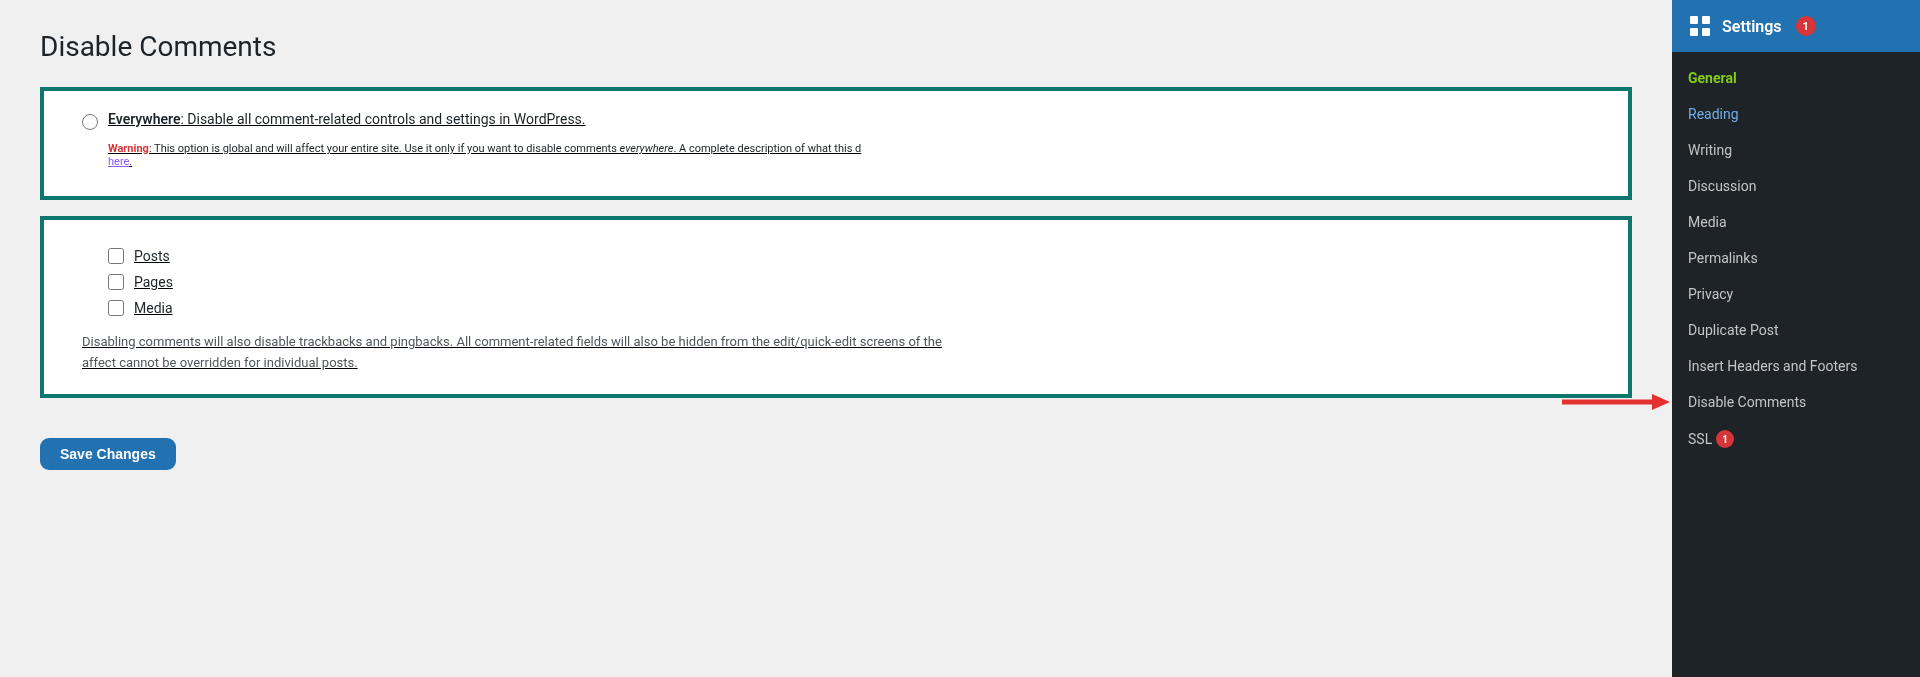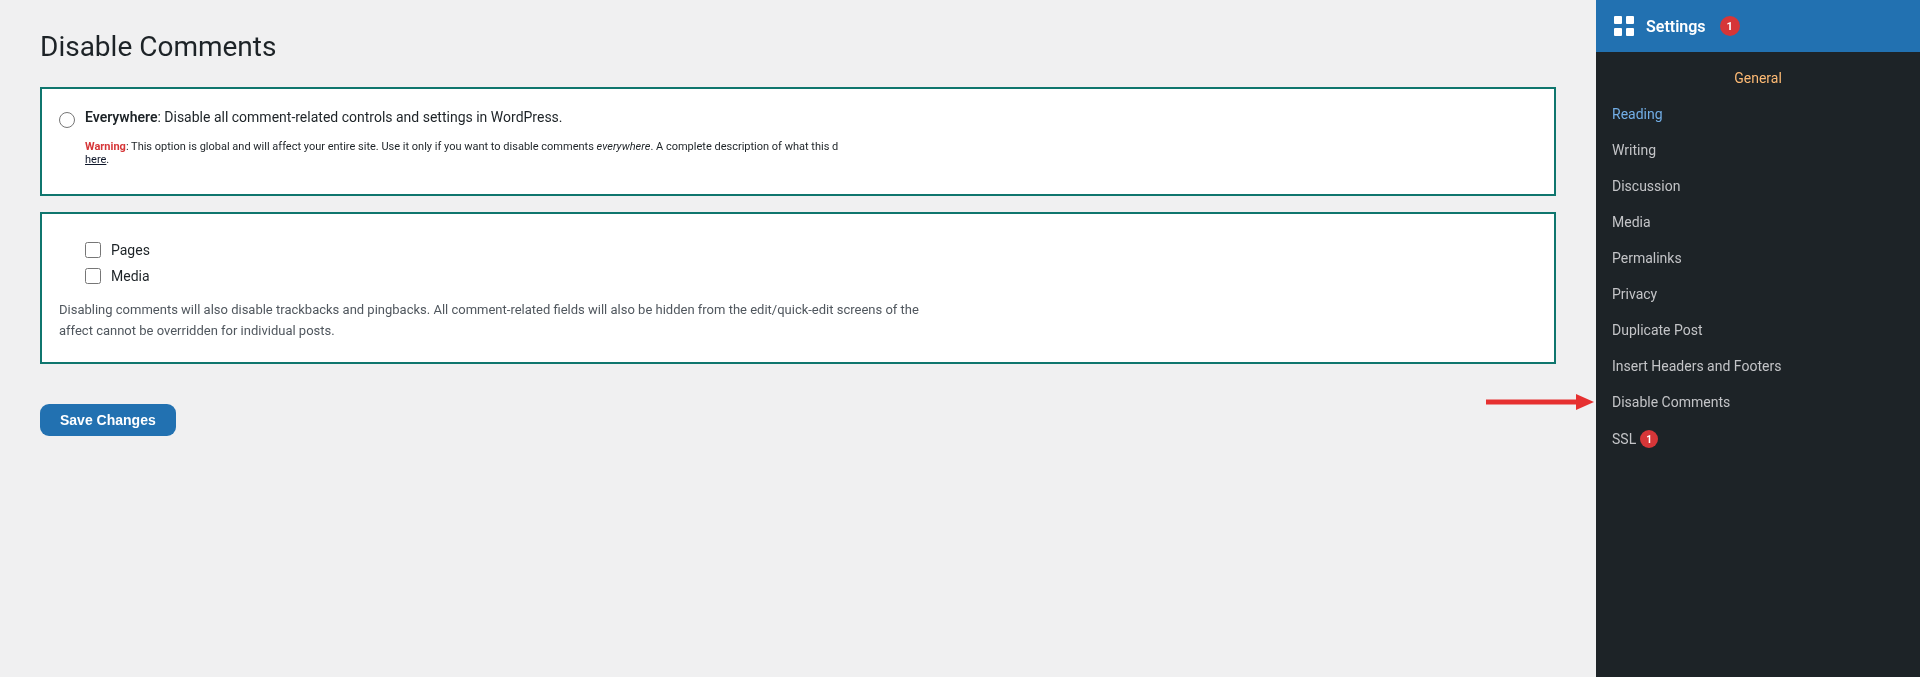--- a/index.html
+++ b/index.html
@@ -21,23 +21,24 @@
 
     .page-title {
       font-size: 28px;
       font-weight: 400;
       color: #1d2327;
       margin-bottom: 24px;
     }
 
     .section {
       background: #fff;
-      border: 2px solid #0f766e;
-      padding: 20px 17px;
+      border: 4px solid #0f766e;
+      padding: 20px 38px;
       margin-bottom: 16px;
+      text-decoration: underline;
     }
 
     .radio-label {
       display: flex;
       align-items: flex-start;
       gap: 10px;
       margin-bottom: 12px;
     }
 
     .radio-label input[type="radio"] {
@@ -62,21 +63,21 @@
       font-size: 11px;
       color: #1d2327;
     }
 
     .warning-label {
       color: #d63638;
       font-weight: 700;
     }
 
     .warning-link {
-      color: #0f172a;
+      color: #8b5cf6;
       text-decoration: underline;
       cursor: pointer;
       margin-top: 15px;
     }
 
     .certain-post-types {
       margin-bottom: 16px;
     }
 
     .certain-post-types .radio-label {
@@ -121,21 +122,21 @@
       border: none;
       padding: 8px 20px;
       font-size: 14px;
       font-weight: 600;
       border-radius: 9px;
       cursor: pointer;
     }
 
     
     .sidebar {
-      width: 324px;
+      width: 248px;
       background: #1d2327;
       display: flex;
       flex-direction: column;
       flex-shrink: 0;
     }
 
     .sidebar-header {
       background: #2271b1;
       padding: 14px 16px;
       display: flex;
@@ -183,23 +184,22 @@
       align-items: center;
       gap: 6px;
       text-decoration: none;
     }
 
     .sidebar-item.active {
       color: #72aee6;
     }
 
     .sidebar-item.bold {
-      color: #fdba74;
-      font-weight: 400;
-      justify-content: center;
+      color: #84cc16;
+      font-weight: 700;
     }
   </style>
 </head>
 <body>
 
 <div class="main-content">
   <h1 class="page-title">Disable Comments</h1>
 
   
   <div class="section">
@@ -211,20 +211,24 @@
     </div>
     <div class="warning-box">
       <span class="warning-label">Warning</span><span>: This option is global and will affect your entire site. Use it only if you want to disable comments </span><em>everywhere</em><span>. A complete description of what this d</span><br>
       <a class="warning-link">here</a>.
     </div>
   </div>
 
   
   <div class="section certain-post-types">
     <div class="checkboxes-group">
+      <div class="checkbox-item">
+        <input type="checkbox" id="posts" style="">
+        <label for="posts">Posts</label>
+      </div>
       <div class="checkbox-item">
         <input type="checkbox" id="pages" style="">
         <label for="pages">Pages</label>
       </div>
       <div class="checkbox-item">
         <input type="checkbox" id="media" style="">
         <label for="media">Media</label>
       </div>
     </div>
     <p class="description-text">Disabling comments will also disable trackbacks and pingbacks. All comment-related fields will also be hidden from the edit/quick-edit screens of the affect cannot be overridden for individual posts.</p>

